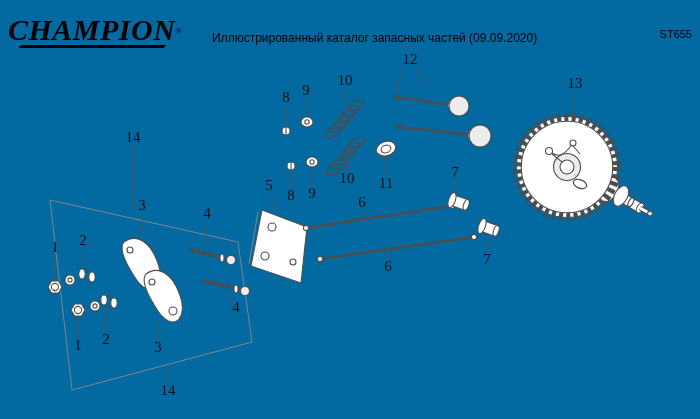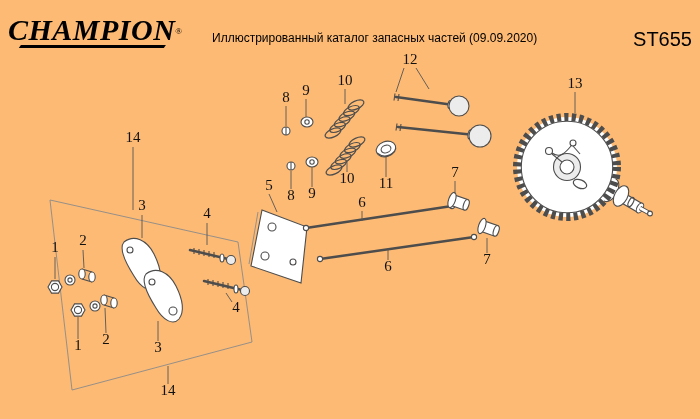--- a/index.html
+++ b/index.html
@@ -1,27 +1,27 @@
 <!DOCTYPE html>
 <html><head>
 <meta charset="utf-8">
 <style>
   html,body{margin:0;padding:0;background:#fff;}
-  .page{position:relative;width:700px;height:419px;background:#fdba74;overflow:hidden;
+  .page{position:relative;width:700px;height:419px;background:#0369a1;overflow:hidden;
         font-family:"Liberation Sans",sans-serif;}
   
   .hdr{position:absolute;top:0;left:0;right:0;height:56px;}
   .logo{position:absolute;left:8px;top:10px;width:175px;height:42px;}
   .logo-text{font-family:"Liberation Serif",serif;font-style:italic;font-weight:bold;
              font-size:30px;letter-spacing:.5px;color:#000;line-height:40px;}
   .logo-reg{font-family:"Liberation Serif",serif;font-size:9px;vertical-align:super;color:#000;}
   .logo::after{content:"";position:absolute;left:12px;right:18px;bottom:4px;height:2.6px;
                background:#000;transform:skewX(-35deg);}
   .title{position:absolute;left:212px;top:31px;font-size:12px;color:#000;white-space:nowrap;}
-  .model{position:absolute;right:8px;top:28px;font-size:20px;color:#000;}
+  .model{position:absolute;right:8px;top:28px;font-size:11px;color:#000;}
   
   svg{position:absolute;left:0;top:0;}
   .part{fill:#fff;stroke:#4d4d4d;stroke-width:1.1;}
   .shaded{fill:#ececec;stroke:#4d4d4d;stroke-width:1.1;}
   .ln{stroke:#4d4d4d;stroke-width:1.1;fill:none;}
   .ln2{stroke:#4d4d4d;stroke-width:2.5;fill:none;stroke-linecap:round;}
   .coil{fill:none;stroke:#4d4d4d;stroke-width:1.2;}
   .thin{stroke:#8a8a8a;stroke-width:.9;fill:none;}
   .leader{stroke:#555;stroke-width:.9;}
   .callout{font-family:"Liberation Serif",serif;font-size:15px;fill:#111;

